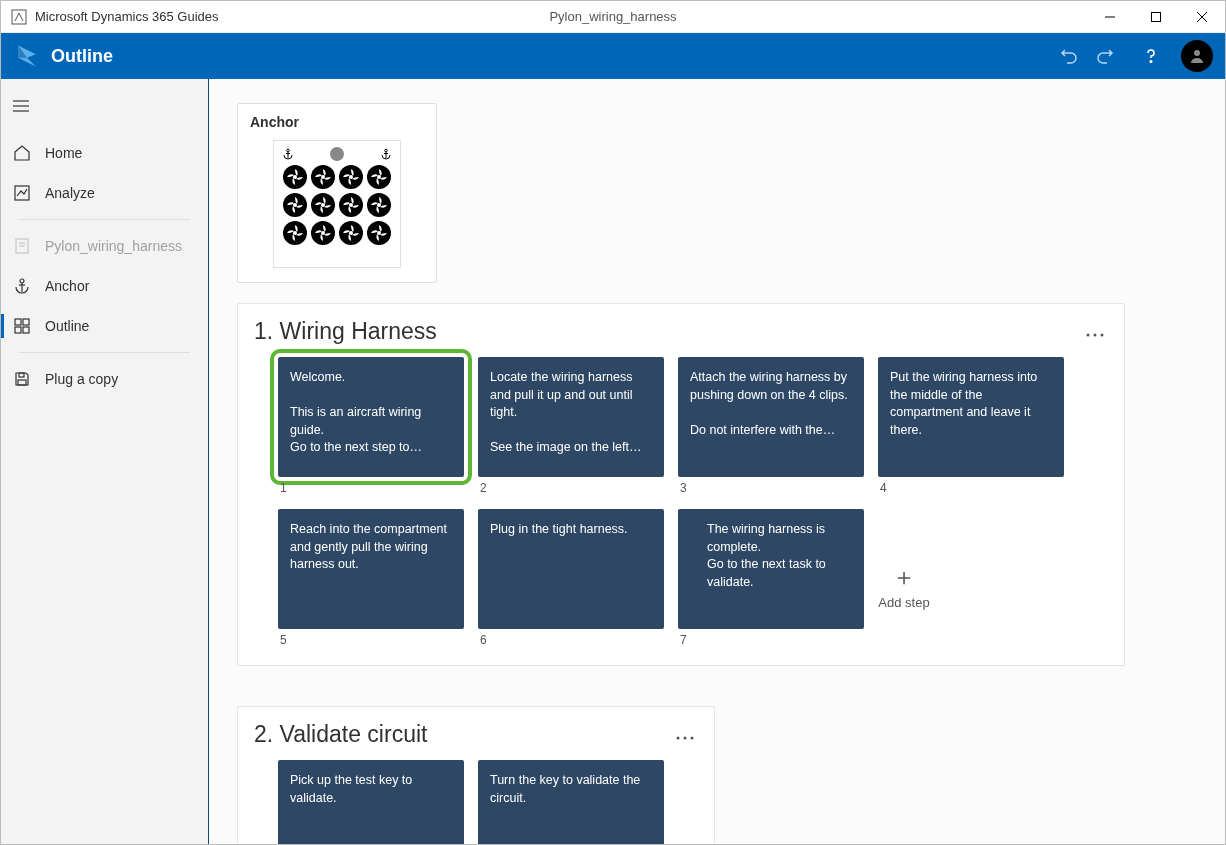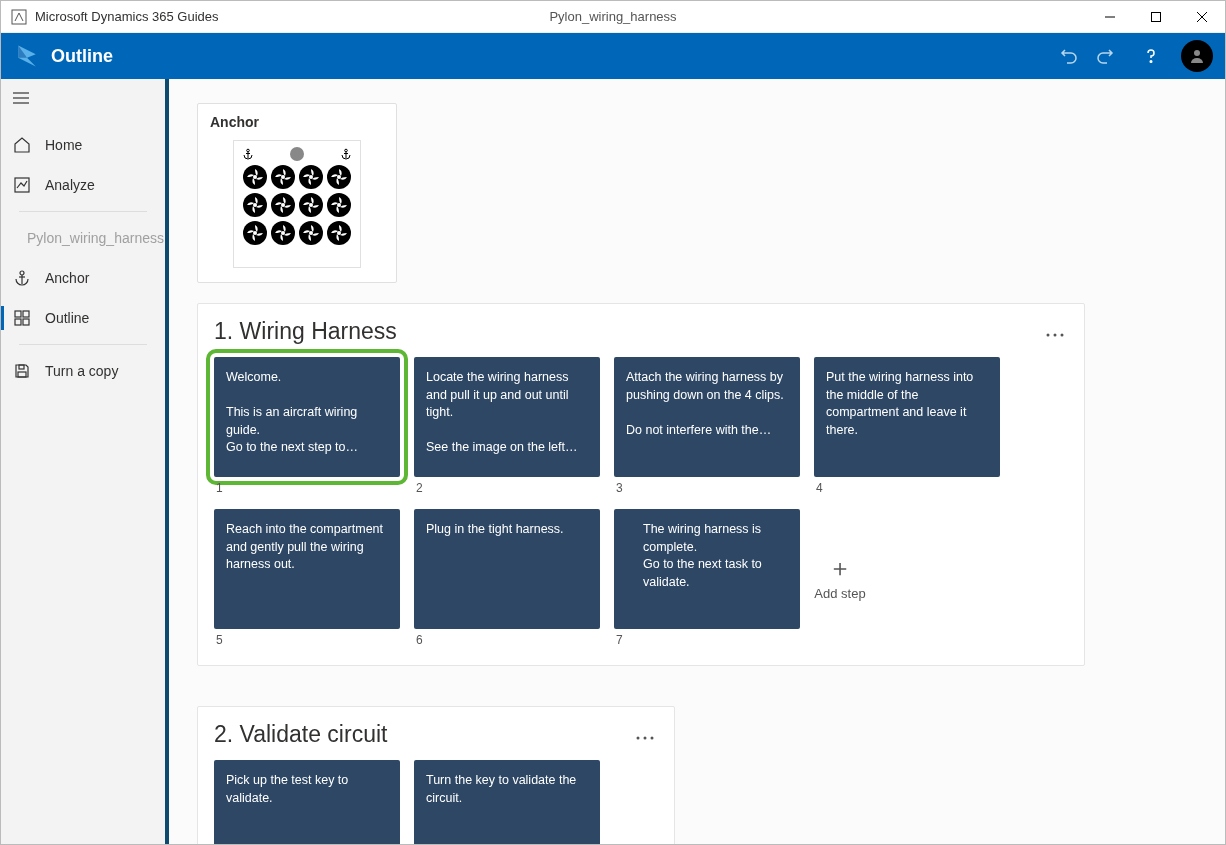--- a/index.html
+++ b/index.html
@@ -21,21 +21,21 @@
 .header .logo { width: 28px; height: 28px; margin-right: 10px; }
 .header .page-title { font-size: 18px; font-weight: 600; flex: 1; }
 .header .hdr-actions { display: flex; align-items: center; gap: 14px; }
 .header .hdr-icon { width: 32px; height: 32px; display: flex; align-items: center; justify-content: center; cursor: pointer; color: #b9d6ee; }
 .header .avatar { width: 32px; height: 32px; border-radius: 50%; background: #000; display: flex; align-items: center; justify-content: center; color: #a5a5a5; cursor: pointer; }
 
 
 .body { flex: 1; display: flex; overflow: hidden; }
 
 
-.sidebar { width: 168px; background: #f3f3f3; border-right: 4px solid #0c4a6e; display: flex; flex-direction: column; padding-top: 4px; }
+.sidebar { width: 208px; background: #f3f3f3; border-right: 1px solid #0c4a6e; display: flex; flex-direction: column; padding-top: 12px; }
 .sidebar .hamburger { padding: 8px 12px; cursor: pointer; }
 .sidebar .hamburger svg { width: 16px; height: 12px; }
 .sidebar .nav-group { margin-top: 10px; }
 .sidebar .nav-item { height: 40px; display: flex; align-items: center; padding: 0 12px; cursor: pointer; font-size: 14px; gap: 14px; position: relative; }
 .sidebar .nav-item.active { font-weight: 400; }
 .sidebar .nav-item.active::before { content:""; position:absolute; left:0; top:8px; bottom:8px; width:3px; background:#0067b8; }
 .sidebar .nav-item .icon { width: 18px; height: 18px; display: flex; align-items: center; justify-content: center; }
 .sidebar .nav-item.disabled { color: #a0a0a0; cursor: default; }
 .sidebar .nav-item.disabled .icon svg { opacity: 0.5; }
 .sidebar .divider { height: 1px; background: #ddd; margin: 6px 18px; }
@@ -54,21 +54,21 @@
 .anchor-card .preview .grid { display: grid; grid-template-columns: repeat(4, 24px); gap: 4px; }
 .anchor-card .preview .fan { width: 24px; height: 24px; border-radius: 50%; background: #000; display: flex; align-items: center; justify-content: center; }
 .anchor-card .preview .fan svg { width: 18px; height: 18px; }
 
 
 .task { background: #fff; border: 1px solid #e5e5e5; border-radius: 2px; padding: 14px 16px 18px; margin-bottom: 40px; width: 888px; position: relative; }
 .task.compact { width: 478px; }
 .task .task-header { display: flex; align-items: center; margin-bottom: 12px; }
 .task .task-title { font-size: 23px; font-weight: 400; flex: 1; }
 .task .more { cursor: pointer; padding: 4px; }
-.task .steps { display: flex; flex-wrap: wrap; gap: 14px; align-items: center; }
+.task .steps { display: flex; flex-wrap: wrap; gap: 14px; align-items: flex-end; margin-left: 24px; }
 .task .step-wrap { width: 186px; display: flex; flex-direction: column; }
 .task .step-card { height: 120px; background: #2d4765; color: #fff; border-radius: 2px; padding: 12px; font-size: 12.5px; line-height: 1.4; cursor: pointer; overflow: hidden; }
 .task .step-num { font-size: 12px; color: #555; margin-top: 4px; padding-left: 2px; }
 .task .step-wrap.selected .step-card { outline: 4px solid #5db634; outline-offset: 4px; }
 .task .add-step { width: 52px; display: flex; flex-direction: column; align-items: center; justify-content: center; gap: 6px; cursor: pointer; height: 120px; font-size: 13px; color: #555; }
 .task .add-step .plus { font-size: 24px; line-height: 1; color: #555; font-weight: 200; }
 
 
 .main::-webkit-scrollbar { width: 10px; }
 .main::-webkit-scrollbar-thumb { background: #c6c6c6; }
@@ -201,21 +201,21 @@
       </div>
       <div class="divider"></div>
       <div class="nav-item">
         <span class="icon">
             <svg viewBox="0 0 18 18" fill="none" stroke="#333" stroke-width="1.2">
               <path d="M3 3 H13 L15 5 V15 H3 Z"></path>
               <rect x="6" y="3" width="5" height="4"></rect>
               <rect x="5" y="10" width="8" height="5"></rect>
             </svg>
           </span>
-        <span>Turn a copy</span>
+        <span>Plug a copy</span>
       </div>
     </div>
 
     <div class="main">
 
       <div class="anchor-card">
         <div class="title">Anchor</div>
         <div class="preview">
           <div class="toprow">
             <svg viewBox="0 0 12 12" fill="none" stroke="#000" stroke-width="1">

